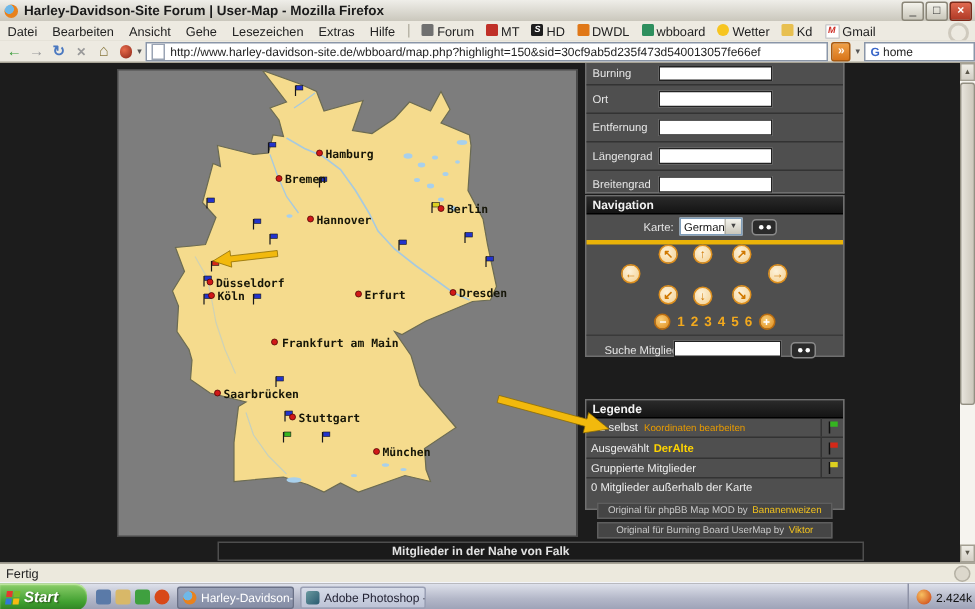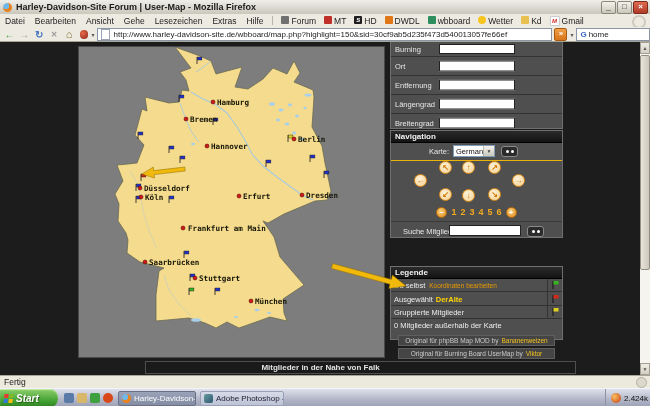--- a/index.html
+++ b/index.html
@@ -52,21 +52,21 @@
   .map-panel{left:78px;top:4px;width:307px;height:312px;background:#7d7d7d;border:1px solid #4a4a4a;box-sizing:border-box;}
 
   
   .rsec{left:390px;width:173px;background:#4f4f4f;border:1px solid #6f6f6f;box-sizing:border-box;}
   .sec-head{height:11px;background:linear-gradient(#2a2a2a,#141414);color:#f2f2f2;font-size:8px;
     font-weight:bold;line-height:11px;padding-left:4px;border-bottom:1px solid #000;}
   .frow{position:relative;height:18px;border-bottom:1px solid #333;}
   .frow .flabel{position:absolute;left:4px;top:50%;transform:translateY(-50%);font-size:7.5px;color:#e6e6e6;}
   .finput{position:absolute;left:48px;top:50%;transform:translateY(-50%);width:76px;height:11px;
     background:#fff;border:1px solid #222;box-sizing:border-box;font-size:8px;padding:0 2px;}
-  .karte-row{position:relative;height:17px;border-bottom:1px solid #eab308;}
+  .karte-row{position:relative;height:17px;border-bottom:3px solid #eab308;}
   .karte-label{position:absolute;left:38px;top:4px;font-size:7.5px;color:#e6e6e6;}
   .select{position:absolute;left:62px;top:2px;width:42px;height:12px;background:#fff;border:1px solid #7f9db9;
     display:flex;align-items:center;box-sizing:border-box;}
   .select .sval{flex:1;font-size:7.5px;color:#111;padding-left:2px;white-space:nowrap;overflow:hidden;}
   .select .sarrow{width:10px;height:10px;background:linear-gradient(#f4f3ec,#c9c6ba);border-left:1px solid #9a96898a;
     font-size:5px;line-height:10px;text-align:center;color:#444;}
   .eyes{width:15px;height:9px;background:#2b2b2b;border:1px solid #8a8a8a;border-radius:3px;
     display:inline-flex;align-items:center;justify-content:center;gap:2px;}
   .eyes i{width:3px;height:3px;border-radius:50%;background:#fff;display:block;}
   .padarea{position:relative;height:42px;}

